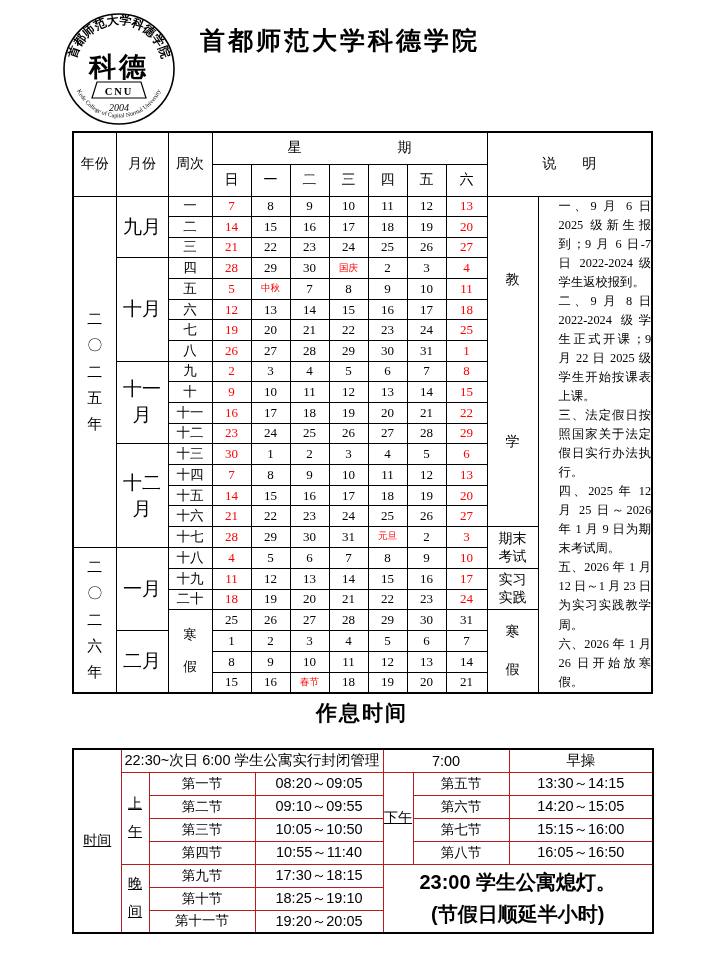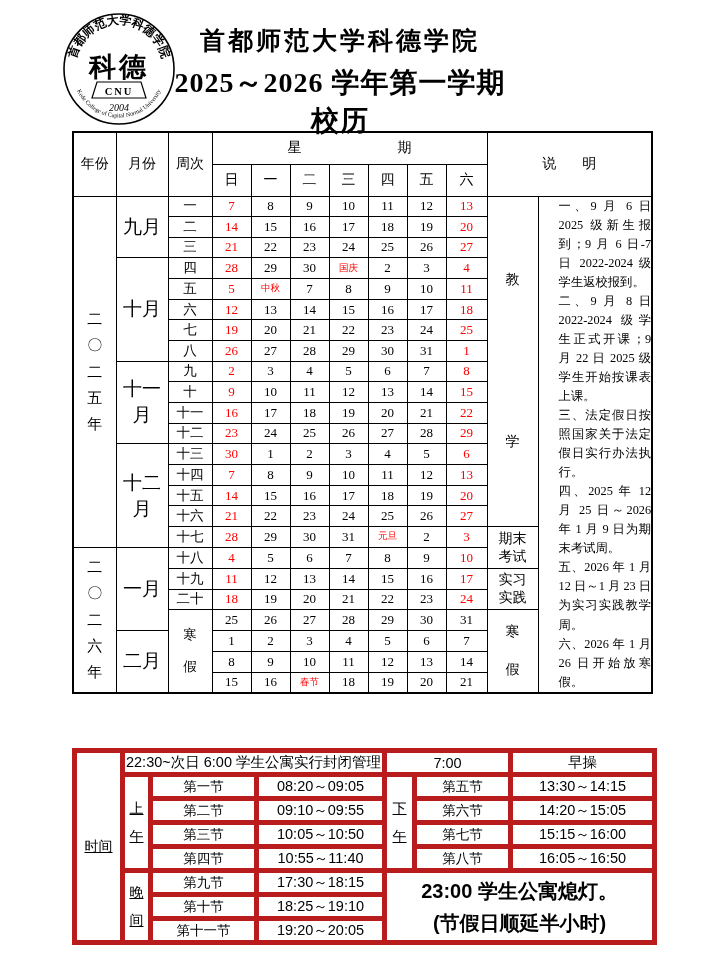--- a/index.html
+++ b/index.html
@@ -31,21 +31,21 @@
   .phase-cell{font-size:14px;}
   .ph{display:flex;flex-direction:column;justify-content:space-around;align-items:center;}
   .notes-cell{text-align:left;vertical-align:middle;padding:2px 4px 2px 6px;}
   .note-line{font-size:12.3px;line-height:1.55;text-align:justify;margin-left:20px;}
 
   
   .sec-title{position:absolute;left:72px;top:699px;width:580px;text-align:center;
     font-size:21px;font-weight:600;letter-spacing:2px;}
   #sched-table{position:absolute;left:72px;top:748px;width:580px;border-collapse:collapse;
     table-layout:fixed;border:2px solid #000;font-family:"Liberation Sans",sans-serif;}
-  #sched-table td{border:5px solid #b91c1c;text-align:center;vertical-align:middle;padding:0;overflow:hidden;}
+  #sched-table td{border:1px solid #b91c1c;text-align:center;vertical-align:middle;padding:0;overflow:hidden;}
   #sched-table tr{height:23px;}
   tr.s-top{height:24px;}
   .s-closure,.s-time,.s-act{font-size:14.5px;}
   .vlab{font-family:"Liberation Serif",serif;font-size:14px;line-height:2;word-break:break-all;padding:0 5px;text-decoration:underline;}
   .pname{font-family:Liberation Serif, serif;font-size:13.5px;}
   .ptime{font-size:14.5px;}
   .s-lights{font-size:20px;line-height:1.6;font-weight:bold;}
 
   .footer{position:absolute;left:0;top:941px;width:722px;text-align:center;font-size:11px;}
 </style>
@@ -67,21 +67,20 @@
     <path d="M 35,70 L 79,70 L 84,86 L 30,86 Z" fill="#fff" stroke="#000" stroke-width="1.2"></path>
     <text x="57" y="82.5" font-size="10.5" font-weight="bold" text-anchor="middle" letter-spacing="2">CNU</text>
     <text x="57" y="99" font-size="10" font-style="italic" text-anchor="middle">2004</text>
     <text font-size="6">
       <textPath href="#arcB" startOffset="50%" text-anchor="middle">Kede College of Capital Normal University</textPath>
     </text>
   </svg>
 
   <div class="titles">
     <div class="title1">首都师范大学科德学院</div>
-    <div class="title2">2025～2026 学年第一学期校历</div>
   </div>
 
   <table id="cal-table">
     <colgroup>
       <col style="width:43px">
         <col style="width:52px">
         <col style="width:44px">
       <col style="width:39px">
         <col style="width:39px">
         <col style="width:39px">
@@ -392,20 +391,21 @@
           <td class="day-cell">16</td>
           <td class="day-cell red fest">春节</td>
           <td class="day-cell">18</td>
           <td class="day-cell">19</td>
           <td class="day-cell">20</td>
           <td class="day-cell">21</td>
         </tr>
       </tbody>
   </table>
 
+  <div class="sec-title">作息时间</div>
 
   <table id="sched-table">
     <colgroup>
       <col style="width:48px">
         <col style="width:28px">
         <col style="width:106px">
         <col style="width:128px">
       <col style="width:30px">
         <col style="width:96px">
         <col style="width:144px">

